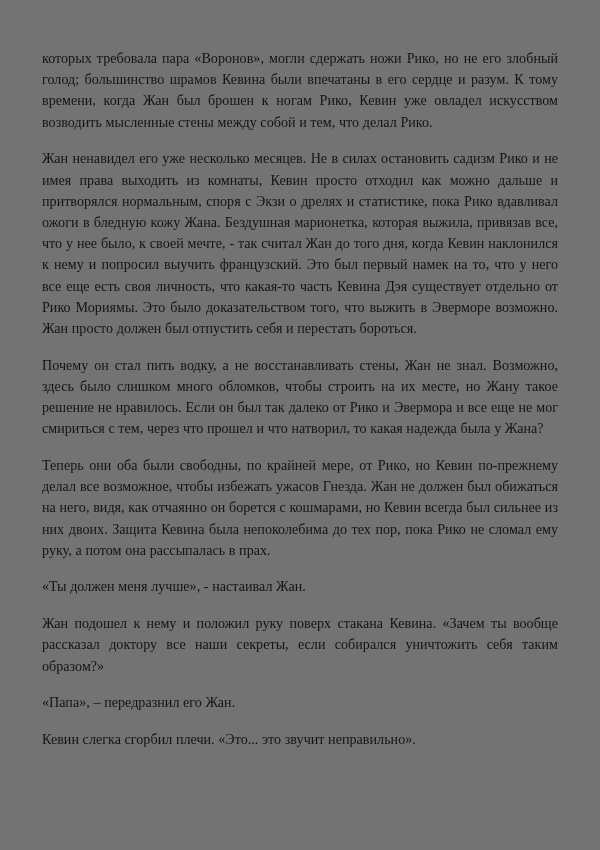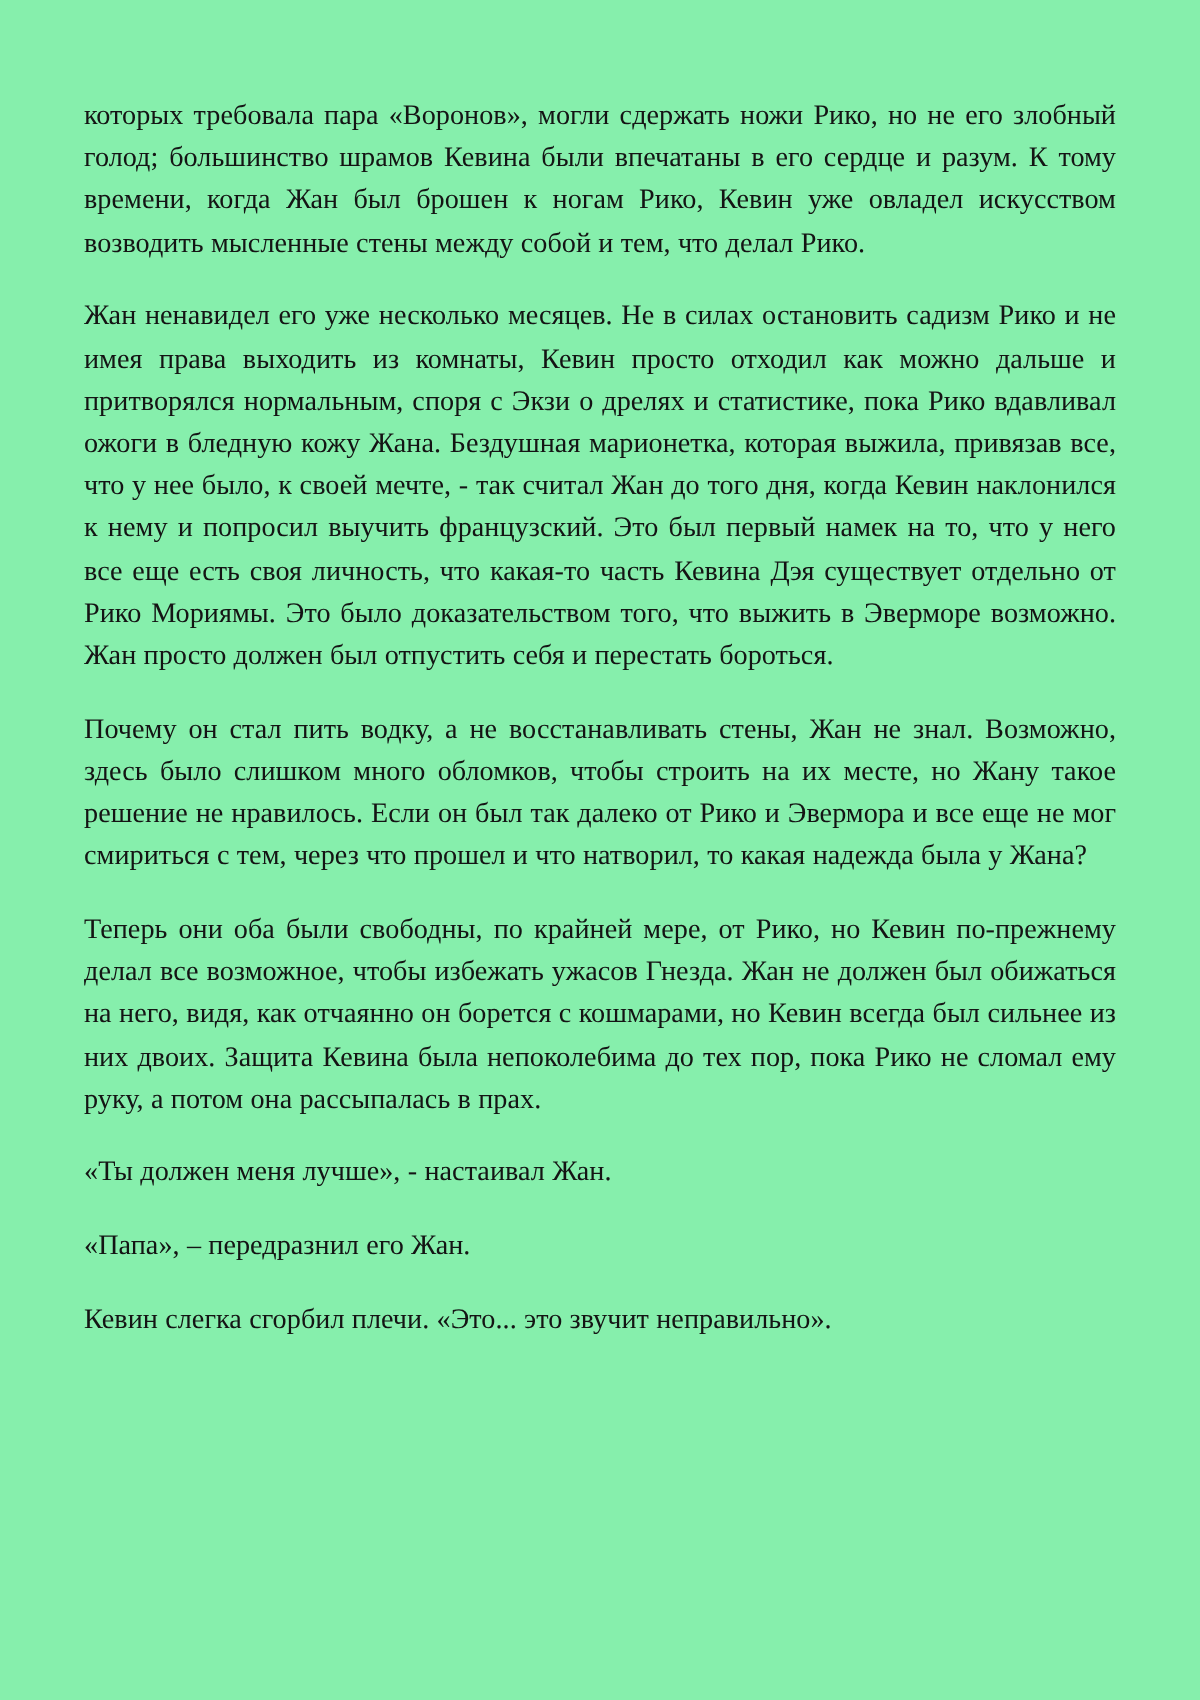--- a/index.html
+++ b/index.html
@@ -11,21 +11,21 @@
     width: 600px;
     height: 850px;
     overflow: hidden;
     font-family: "Liberation Serif", "DejaVu Serif", serif;
     color: #111111;
   }
   .page {
     position: relative;
     width: 600px;
     height: 850px;
-    background: #86efac;
+    background: #737373;
     box-sizing: border-box;
   }
   .text-column {
     position: absolute;
     left: 42px;
     top: 48px;
     width: 516px;
   }
   p.para {
     margin: 0 0 15.5px 0;
@@ -46,17 +46,18 @@
 </head>
 <body>
 
 <div class="page">
   <div class="text-column">
     <p class="para">которых требовала пара «Воронов», могли сдержать ножи Рико, но не его злобный голод; большинство шрамов Кевина были впечатаны в его сердце и разум. К тому времени, когда Жан был брошен к ногам Рико, Кевин уже овладел искусством возводить мысленные стены между собой и тем, что делал Рико.</p>
     <p class="para">Жан ненавидел его уже несколько месяцев. Не в силах остановить садизм Рико и не имея права выходить из комнаты, Кевин просто отходил как можно дальше и притворялся нормальным, споря с Экзи о дрелях и статистике, пока Рико вдавливал ожоги в бледную кожу Жана. Бездушная марионетка, которая выжила, привязав все, что у нее было, к своей мечте, - так считал Жан до того дня, когда Кевин наклонился к нему и попросил выучить французский. Это был первый намек на то, что у него все еще есть своя личность, что какая-то часть Кевина Дэя существует отдельно от Рико Мориямы. Это было доказательством того, что выжить в Эверморе возможно. Жан просто должен был отпустить себя и перестать бороться.</p>
     <p class="para">Почему он стал пить водку, а не восстанавливать стены, Жан не знал. Возможно, здесь было слишком много обломков, чтобы строить на их месте, но Жану такое решение не нравилось. Если он был так далеко от Рико и Эвермора и все еще не мог смириться с тем, через что прошел и что натворил, то какая надежда была у Жана?</p>
     <p class="para">Теперь они оба были свободны, по крайней мере, от Рико, но Кевин по-прежнему делал все возможное, чтобы избежать ужасов Гнезда. Жан не должен был обижаться на него, видя, как отчаянно он борется с кошмарами, но Кевин всегда был сильнее из них двоих. Защита Кевина была непоколебима до тех пор, пока Рико не сломал ему руку, а потом она рассыпалась в прах.</p>
     <p class="para">«Ты должен меня лучше», - настаивал Жан.</p>
+    <p class="para">Жан подошел к нему и положил руку поверх стакана Кевина. «Зачем ты вообще рассказал доктору все наши секреты, если собирался уничтожить себя таким образом?»</p>
     <p class="para">«Папа», – передразнил его Жан.</p>
     <p class="para">Кевин слегка сгорбил плечи. «Это... это звучит неправильно».</p>
 
   </div>
 </div>
 
 </body></html>

